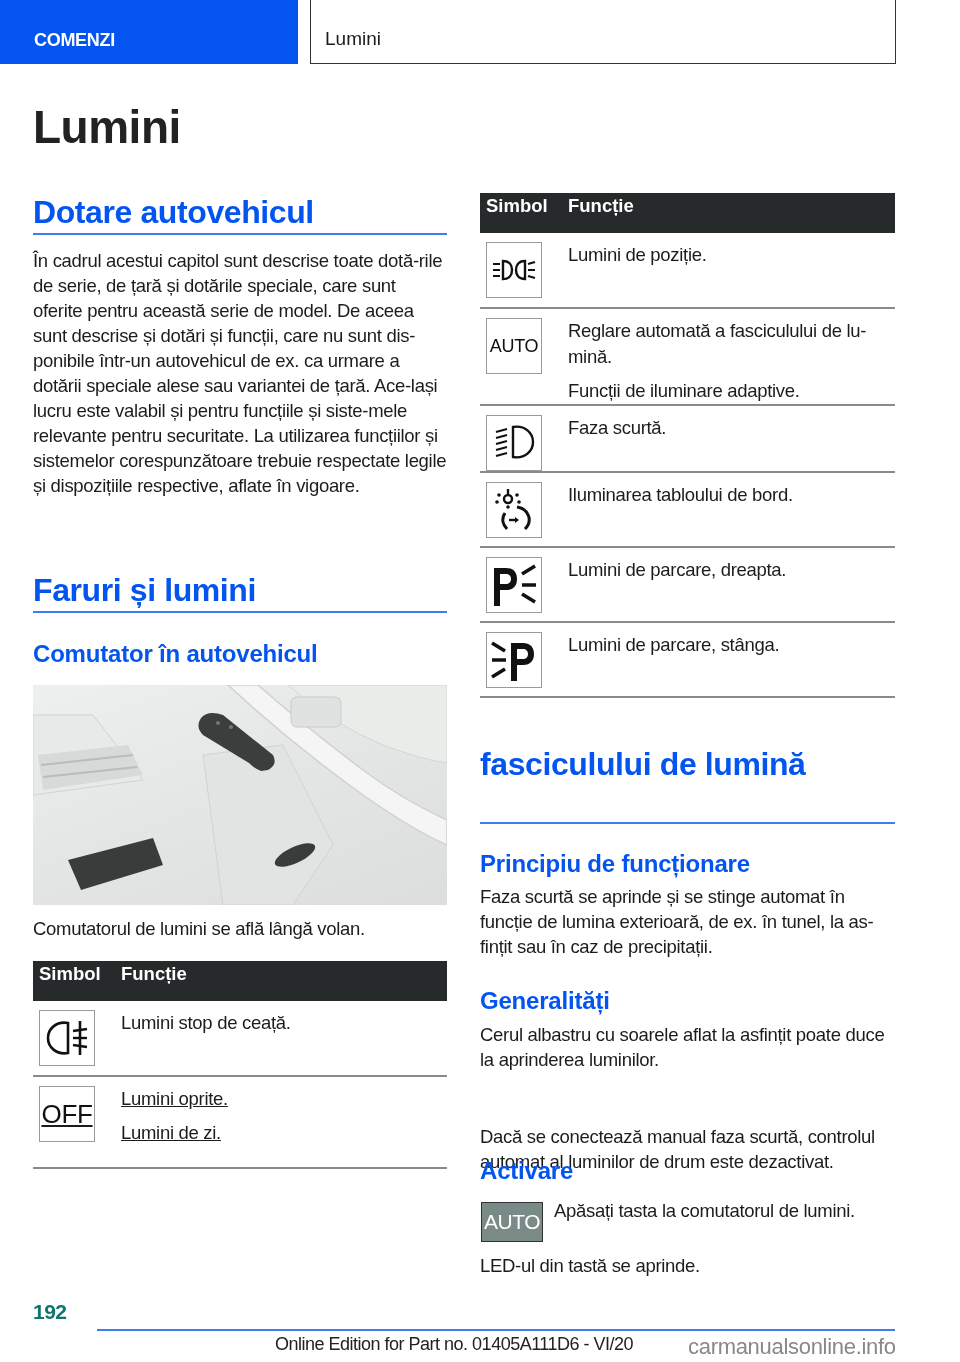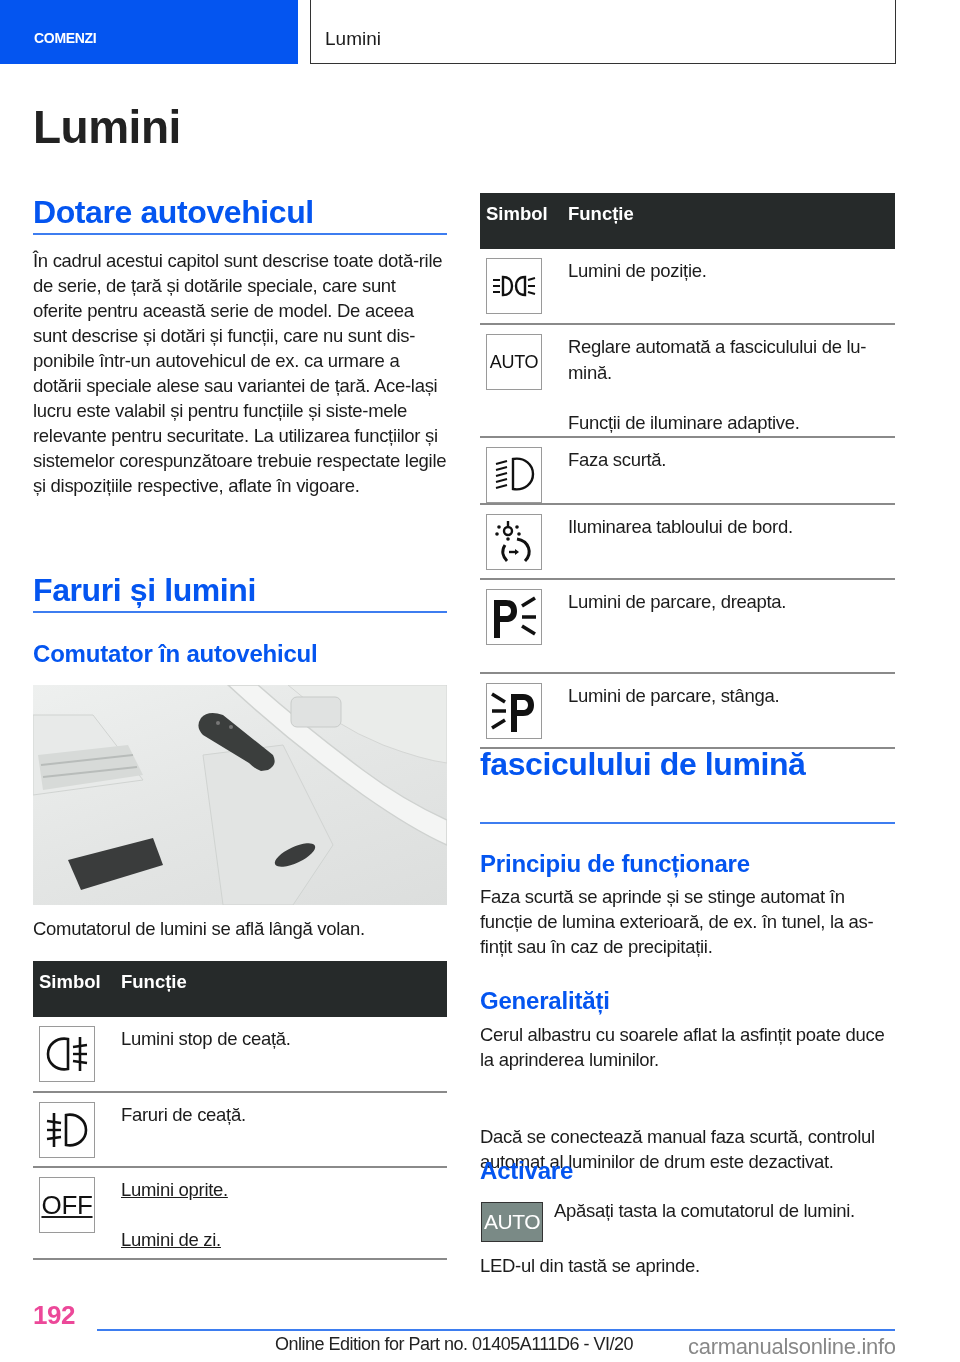--- a/index.html
+++ b/index.html
@@ -1,45 +1,45 @@
 <!DOCTYPE html>
 <html><head>
 <meta charset="utf-8">
 <style>
   * { box-sizing: border-box; margin: 0; padding: 0; }
   html, body { width: 960px; height: 1362px; background: #ffffff; overflow: hidden; }
   body { position: relative; font-family: "Liberation Sans", "DejaVu Sans", sans-serif; color: #1c1c1c; }
 
   .header-tab { position: absolute; left: 0; top: 0; width: 298px; height: 64px; background: #0455f0; }
-  .header-tab span { position: absolute; left: 34px; top: 30px; font-size: 14px; font-weight: bold; color: #ffffff; letter-spacing: -0.3px; }
+  .header-tab span { position: absolute; left: 34px; top: 30px; font-size: 18px; font-weight: bold; color: #ffffff; letter-spacing: -0.3px; }
   .header-title-box { position: absolute; left: 310px; top: -2px; width: 586px; height: 66px; border: 1.5px solid #333; border-top: none; background: #fff; }
   .header-title-box span { position: absolute; left: 14px; top: 30px; font-size: 19px; color: #1c1c1c; }
 
   .h1 { position: absolute; font-size: 46px; font-weight: bold; color: #222; letter-spacing: -0.5px; }
   .h2 { position: absolute; font-size: 32px; font-weight: bold; color: #0455f0; letter-spacing: -0.4px; line-height: 37px; }
   .h2-rule { position: absolute; height: 2px; background: #3d7df0; }
   .h3 { position: absolute; font-size: 24px; font-weight: bold; color: #0455f0; letter-spacing: -0.2px; }
   .para { position: absolute; font-size: 18.5px; line-height: 25px; color: #1c1c1c; letter-spacing: -0.3px; }
 
   .photo { position: absolute; left: 33px; top: 685px; width: 414px; height: 220px; background: linear-gradient(160deg, #eef0ef 0%, #e4e6e5 50%, #dcdedd 100%); overflow: hidden; }
 
   table.sym { position: absolute; border-collapse: collapse; }
-  table.sym th { background: #262a2a; color: #fff; text-align: left; font-size: 18.5px; font-weight: bold; height: 56px; padding: 0 0 14px 6px; }
+  table.sym th { background: #262a2a; color: #fff; text-align: left; font-size: 18.5px; font-weight: bold; height: 40px; padding: 0 0 14px 6px; }
   table.sym th.fn { padding-left: 8px; }
   table.sym td { vertical-align: top; border-bottom: 2px solid #8a8a8a; font-size: 18.5px; letter-spacing: -0.3px; color: #1c1c1c; }
   table.sym td.icon-cell { width: 80px; padding: 9px 0 0 6px; }
   table.sym td.text-cell { padding: 9px 4px 0 8px; line-height: 26px; }
-  table.sym td.text-cell p + p { margin-top: 24px; }
+  table.sym td.text-cell p + p { margin-top: 8px; }
   .icon-box { width: 56px; height: 56px; border: 1.5px solid #9a9a9a; background: #fff; display: flex; align-items: center; justify-content: center; }
   .icon-box .txt { font-size: 18px; color: #111; }
   .icon-box .txt.big { font-size: 26px; }
 
   .auto-btn { position: absolute; left: 481px; top: 1202px; width: 62px; height: 40px; background: #7a8a86; border: 1.5px solid #333; color: #fff; font-size: 21px; display: flex; align-items: center; justify-content: center; letter-spacing: -0.5px; }
 
-  .page-num { position: absolute; left: 33px; top: 1300px; font-size: 26px; font-weight: bold; color: #ec4899; letter-spacing: -0.5px; }
+  .page-num { position: absolute; left: 33px; top: 1300px; font-size: 21px; font-weight: bold; color: #0f766e; letter-spacing: -0.5px; }
   .footer-rule { position: absolute; left: 97px; top: 1329px; width: 798px; height: 2px; background: #3d7df0; }
   .footer-text { position: absolute; left: 275px; top: 1334px; font-size: 18px; color: #222; letter-spacing: -0.5px; }
   .watermark { position: absolute; left: 688px; top: 1334px; font-size: 22px; color: #888; letter-spacing: -0.3px; }
 </style>
 </head>
 <body>
 
 <div class="header-tab">
   <span>COMENZI</span>
 </div>
@@ -97,36 +97,20 @@
               <path d="M24 6 C12 4 4 12 4 21 C4 30 12 38 24 36 Z" fill="none" stroke="#111" stroke-width="2.6"></path>
               <line x1="36" y1="4" x2="36" y2="38" stroke="#111" stroke-width="2.6"></line>
               <line x1="29" y1="14" x2="43" y2="12" stroke="#111" stroke-width="2.4"></line>
               <line x1="29" y1="21" x2="43" y2="21" stroke="#111" stroke-width="2.4"></line>
               <line x1="29" y1="28" x2="43" y2="30" stroke="#111" stroke-width="2.4"></line>
             </svg>
       </div>
         </td>
       <td class="text-cell">
           <p>Lumini stop de ceață.</p>
-        </td>
-    </tr>
-    <tr style="height:75px;">
-      <td class="icon-cell">
-          <div class="icon-box">
-        <svg width="46" height="42" viewBox="0 0 46 42">
-              <path d="M22 6 C34 4 42 12 42 21 C42 30 34 38 22 36 Z" fill="none" stroke="#111" stroke-width="2.6"></path>
-              <line x1="10" y1="4" x2="10" y2="38" stroke="#111" stroke-width="2.6"></line>
-              <line x1="3" y1="12" x2="17" y2="14" stroke="#111" stroke-width="2.4"></line>
-              <line x1="3" y1="21" x2="17" y2="21" stroke="#111" stroke-width="2.4"></line>
-              <line x1="3" y1="30" x2="17" y2="28" stroke="#111" stroke-width="2.4"></line>
-            </svg>
-      </div>
-        </td>
-      <td class="text-cell">
-          <p>Faruri de ceață.</p>
         </td>
     </tr>
     <tr style="height:92px;text-decoration:underline;">
       <td class="icon-cell">
           <div class="icon-box">
         <span class="txt big">OFF</span>
       </div>
         </td>
       <td class="text-cell">
         <p>Lumini oprite.</p>
@@ -206,21 +190,21 @@
               <path d="M14 26 C10 32 12 38 16 42" fill="none" stroke="#111" stroke-width="3"></path>
               <line x1="18" y1="33" x2="26" y2="33" stroke="#111" stroke-width="2.4"></line>
               <path d="M24 30 L28 33 L24 36 Z" fill="#111"></path>
             </svg>
       </div>
         </td>
       <td class="text-cell">
           <p>Iluminarea tabloului de bord.</p>
         </td>
     </tr>
-    <tr style="height:94px;">
+    <tr style="height:75px;">
       <td class="icon-cell">
           <div class="icon-box">
         <svg width="50" height="50" viewBox="0 0 50 50">
               <path d="M5 46 L5 8 L17 8 C25 8 28 13 28 19 C28 25 25 30 17 30 L11 30 L11 46 Z M11 14 L11 24 L17 24 C20 24 22 22 22 19 C22 16 20 14 17 14 Z" fill="#111"></path>
               <line x1="33" y1="14" x2="46" y2="6" stroke="#111" stroke-width="3.5"></line>
               <line x1="33" y1="25" x2="47" y2="25" stroke="#111" stroke-width="3.5"></line>
               <line x1="33" y1="34" x2="46" y2="42" stroke="#111" stroke-width="3.5"></line>
             </svg>
       </div>
         </td>

